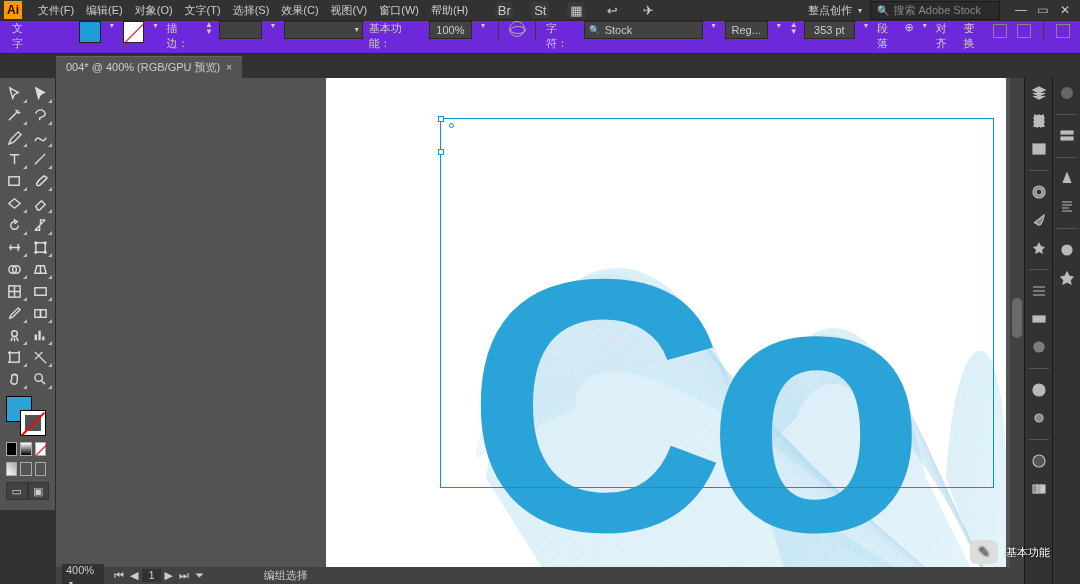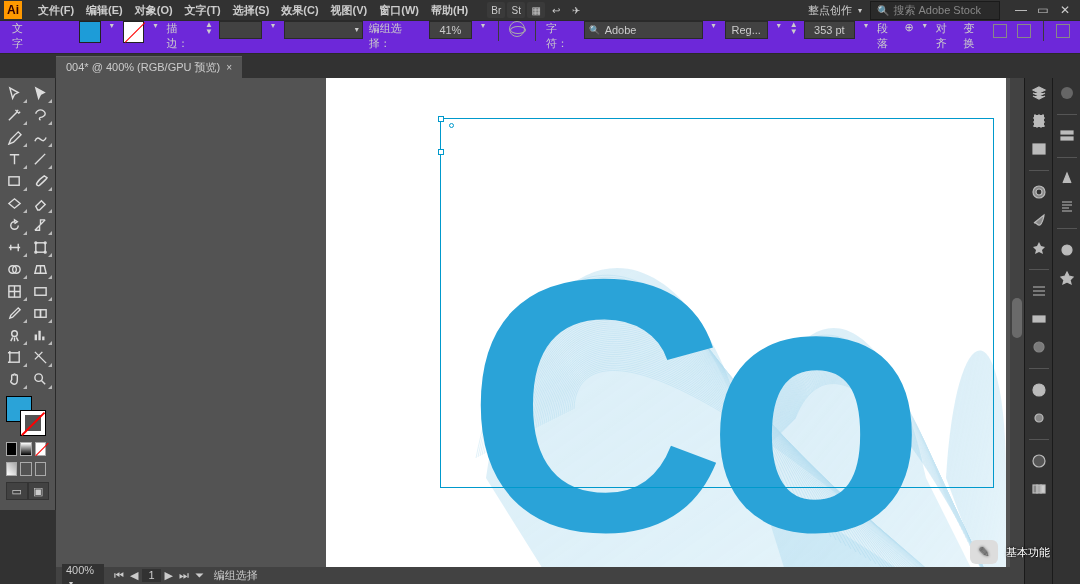--- a/index.html
+++ b/index.html
@@ -1,23 +1,23 @@
 <!DOCTYPE html>
 <html><head>
 <meta charset="utf-8">
 <style>
 * { margin: 0; padding: 0; box-sizing: border-box; font-family: "Microsoft YaHei", sans-serif; font-size: 11px; }
 body { width: 1080px; height: 584px; background: #323232; color: #ccc; overflow: hidden; position: relative; }
 
 
 .menubar { height: 20px; background: #323232; display: flex; align-items: center; padding: 0 4px; }
 .logo { width: 18px; height: 18px; background: #ff9900; color: #330000; font-weight: bold; text-align: center; line-height: 18px; margin-right: 10px; font-size: 12px; }
-.menubar .menu-item { padding: 0 6px; cursor: pointer; font-weight: bold; }
+.menubar .menu-item { padding: 0 6px; cursor: pointer; }
 .menubar .spacer { flex: 1; }
-.menubar .right-ico { width: 18px; height: 16px; margin: 0 1px; display: flex; align-items: center; justify-content: center; background: #3a3a3a; border-radius: 2px; font-size: 10px; }
+.menubar .right-ico { width: 18px; height: 16px; margin: 0 9px; display: flex; align-items: center; justify-content: center; background: #3a3a3a; border-radius: 2px; font-size: 13px; }
 .workspace-sel { margin: 0 8px; display: flex; align-items: center; }
 .workspace-sel .chev { margin-left: 6px; font-size: 8px; }
 .search-stock { background: #2a2a2a; border: 1px solid #1a1a1a; padding: 1px 6px; display: flex; align-items: center; width: 130px; }
 .search-stock .mag { margin-right: 4px; font-size: 10px; }
 .win-btns { display: flex; margin-left: 10px; }
 .win-btns div { width: 22px; text-align: center; font-size: 12px; }
 
 
 .controlbar { height: 34px; background: #6d28d9; border-top: 1px solid #2a2a2a; border-bottom: 1px solid #2a2a2a; display: flex; align-items: flex-start; padding: 0 8px; gap: 6px; }
 .ctrl-label { padding: 0 4px; }
@@ -74,21 +74,21 @@
 .rc-a, .rc-b { width: 28px; display: flex; flex-direction: column; align-items: center; padding-top: 4px; gap: 6px; }
 .rc-ico { width: 22px; height: 22px; display: flex; align-items: center; justify-content: center; }
 .rc-ico svg { width: 16px; height: 16px; stroke: #bbb; fill: #bbb; }
 .rc-sep { width: 20px; height: 1px; background: #555; margin: 4px 0; }
 
 
 .statusbar { position: absolute; bottom: 0; left: 56px; right: 56px; height: 17px; background: #424242; display: flex; align-items: center; gap: 8px; padding: 0 6px; }
 .zoom-field { width: 42px; background: #323232; padding: 0 4px; }
 .nav-arrows { display: flex; gap: 2px; }
 .nav-arrows span { padding: 0 2px; }
-.status-msg { }
+.status-msg { margin-left: 50px; }
 
 
 .wm { position: absolute; bottom: 20px; right: 30px; color: #fff; font-size: 18px; display: flex; align-items: center; gap: 8px; text-shadow: 0 0 3px #000; }
 .wm-logo { width: 28px; height: 24px; border-radius: 6px; background: #ddd; display: flex; align-items: center; justify-content: center; color: #666; font-size: 14px; }
 </style>
 </head>
 <body>
 
 <div class="menubar">
   <div class="logo">Ai</div>
@@ -130,30 +130,30 @@
   <span class="chev-d">▾</span>
   <div class="swatch-stroke"></div>
   <span class="chev-d">▾</span>
   <span>描边：</span>
   <span style="font-size:8px;line-height:7px;">▲<br>▼</span>
   <div class="num-field"></div>
   <span class="chev-d">▾</span>
   <div class="num-field long-field" style="background:#424242;display:flex;justify-content:flex-end;align-items:center;">
       <span class="chev-d">▾</span>
     </div>
-  <span>编组选择：</span>
-  <div class="num-field">41%</div>
+  <span>基本功能：</span>
+  <div class="num-field">100%</div>
   <span class="chev-d">▾</span>
   <div class="sep"></div>
   <div class="globe"></div>
   <div class="sep"></div>
   <span>字符：</span>
   <div class="num-field vlong-field" style="display:flex;align-items:center;padding:0 4px;justify-content:flex-start;gap:4px;">
     <span style="font-size:9px;">🔍</span>
-    <span>Adobe</span>
+    <span>Stock</span>
   </div>
   <span class="chev-d">▾</span>
   <div class="num-field">Reg...</div>
   <span class="chev-d">▾</span>
   <span style="font-size:8px;line-height:7px;">▲<br>▼</span>
   <div class="num-field" style="width:52px">353 pt</div>
   <span class="chev-d">▾</span>
   <span>段落</span>
   <span>⊕</span>
   <span class="chev-d">▾</span>

